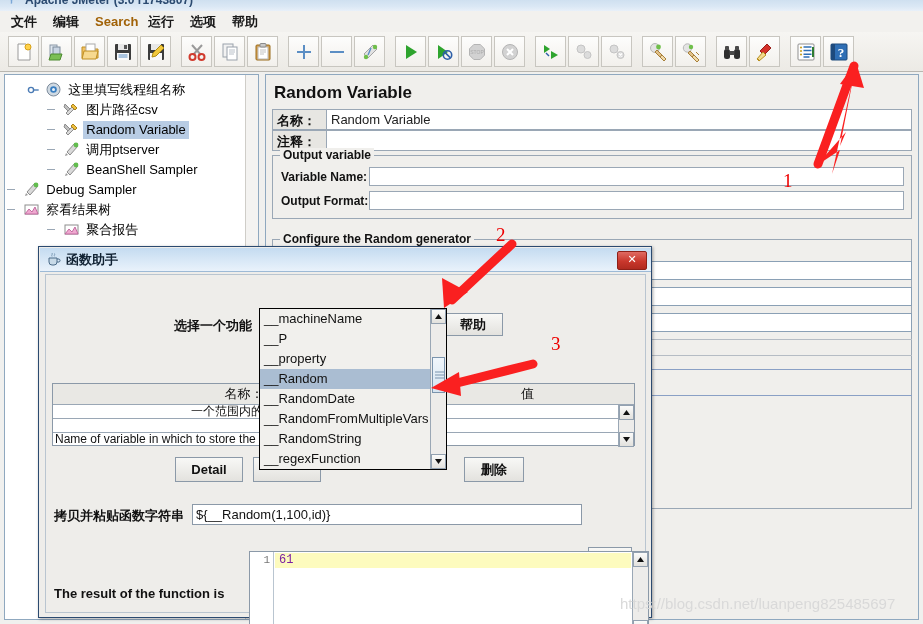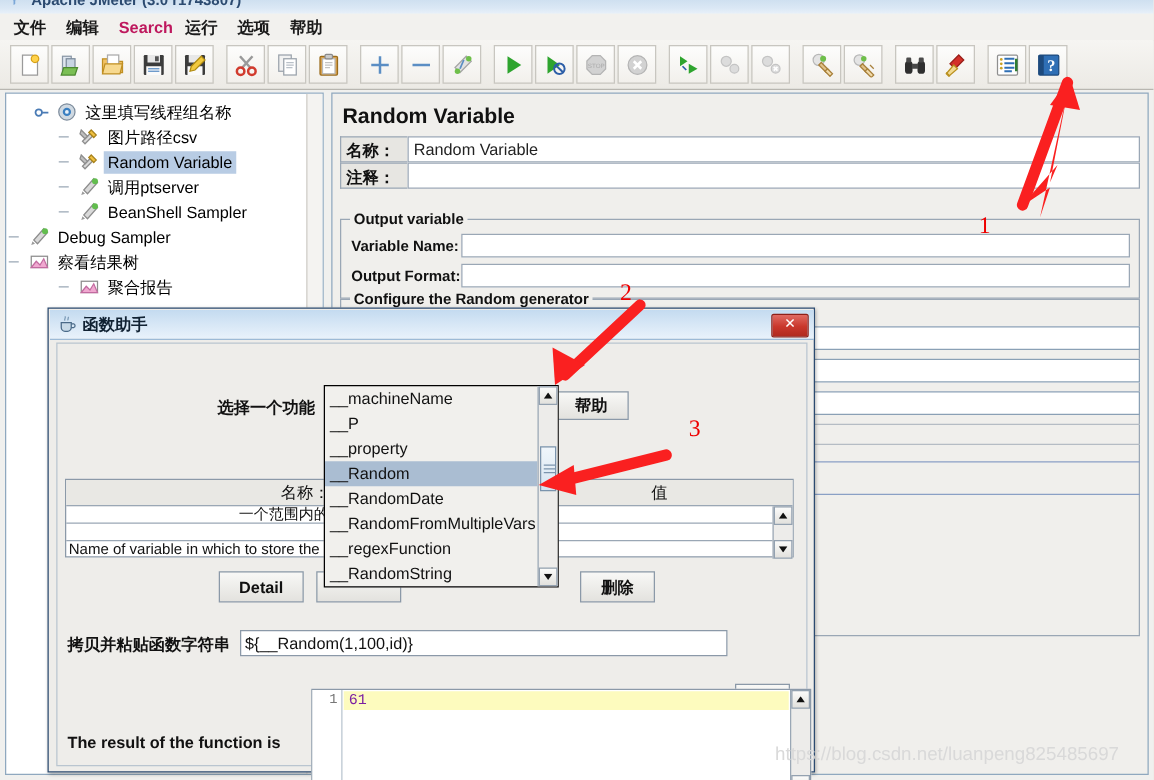--- a/index.html
+++ b/index.html
@@ -39,21 +39,21 @@
   .menubar {
     position: absolute; left: 0; top: 11px; width: 923px; height: 21px;
     background: #f2f1ee;
     border-bottom: 1px solid #dedcd6;
   }
   .menu-item {
     position: absolute; top: 2px; height: 17px; line-height: 17px;
     font-size: 13px; font-weight: bold; color: #1a1a1a; padding: 0 5px;
     white-space: nowrap; cursor: default;
   }
-  .menu-item.search { color: #be185d; }
+  .menu-item.search { color: #a16207; }
 
   
   .toolbar {
     position: absolute; left: 0; top: 32px; width: 923px; height: 39px;
     background: linear-gradient(to bottom, #f6f5f2 0%, #eceae5 100%);
     border-bottom: 1px solid #b8b6b0;
   }
   .tb-btn {
     position: absolute; top: 4px; width: 31px; height: 31px;
     border: 1px solid #c8c6c0;
@@ -646,21 +646,21 @@
 
     <div class="field-row" style="top:34px; width:640px;">
       <div class="field-label">名称：</div>
       <div class="field-input" style="width:586px;">Random Variable</div>
     </div>
     <div class="field-row" style="top:55px; width:640px;">
       <div class="field-label">注释：</div>
       <div class="field-input" style="width:586px;"></div>
     </div>
 
-    <div class="groupbox" style="left:6px; top:100px; width:640px; height:64px;">
+    <div class="groupbox" style="left:6px; top:80px; width:640px; height:64px;">
       <div class="groupbox-title">Output variable</div>
       <div class="gb-label" style="left:8px; top:12px;">Variable Name:</div>
       <div class="gb-input" style="left:96px; top:11px; width:535px;"></div>
       <div class="gb-label" style="left:8px; top:36px;">Output Format:</div>
       <div class="gb-input" style="left:96px; top:35px; width:535px;"></div>
     </div>
 
     <div class="groupbox" style="left:6px; top:164px; width:640px; height:270px;">
       <div class="groupbox-title">Configure the Random generator</div>
     </div>
@@ -767,22 +767,22 @@
   </div>
 
   <div class="popup">
     <div class="popup-list">
       <div class="popup-item">__machineName</div>
       <div class="popup-item">__P</div>
       <div class="popup-item">__property</div>
       <div class="popup-item sel">__Random</div>
       <div class="popup-item">__RandomDate</div>
       <div class="popup-item">__RandomFromMultipleVars</div>
+      <div class="popup-item">__RandomString</div>
       <div class="popup-item">__regexFunction</div>
-      <div class="popup-item">__RandomString</div>
     </div>
     <div class="popup-sb">
       <div class="sb-btn" style="top:0;">
         <svg width="7" height="5" viewBox="0 0 7 5">
             <path d="M3.5 0L7 5H0z" fill="#111"></path>
           </svg>
       </div>
       <div class="sb-thumb" style="top:48px; height:36px;">
         <svg width="11" height="9" viewBox="0 0 11 9" style="margin:13px 0 0 1px">
             <path d="M1 1h9M1 4h9M1 7h9" stroke="#7b94ad"></path>

